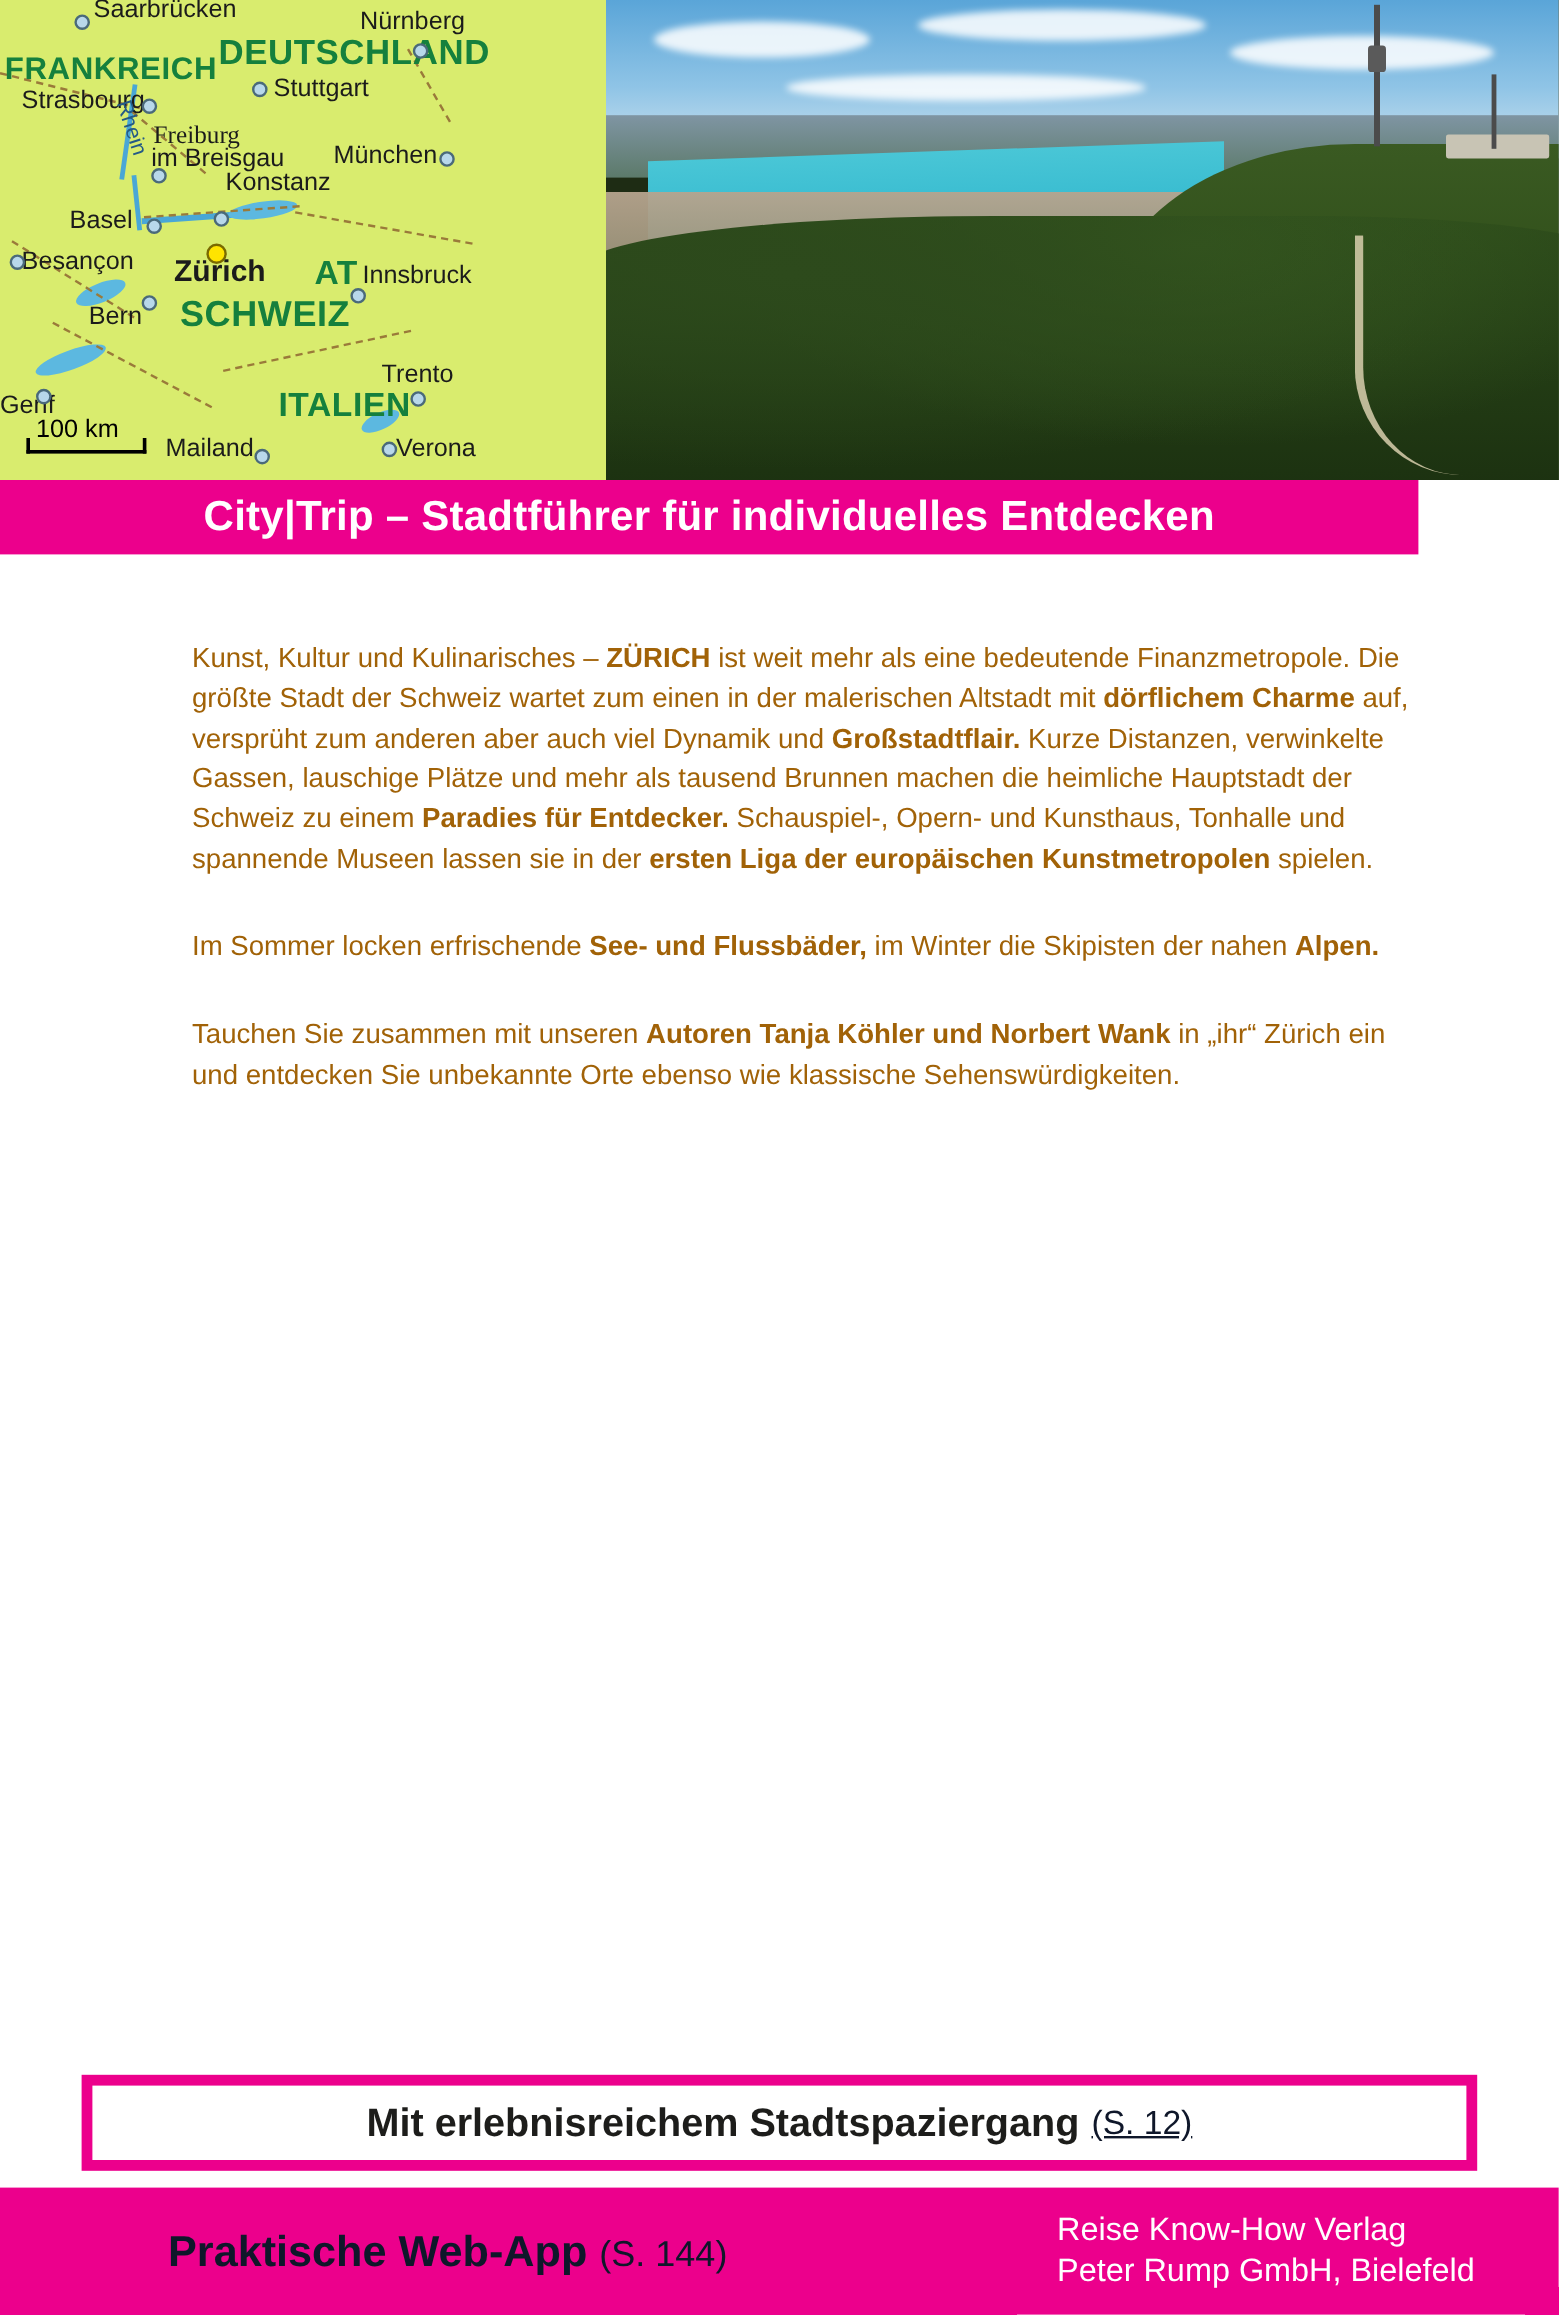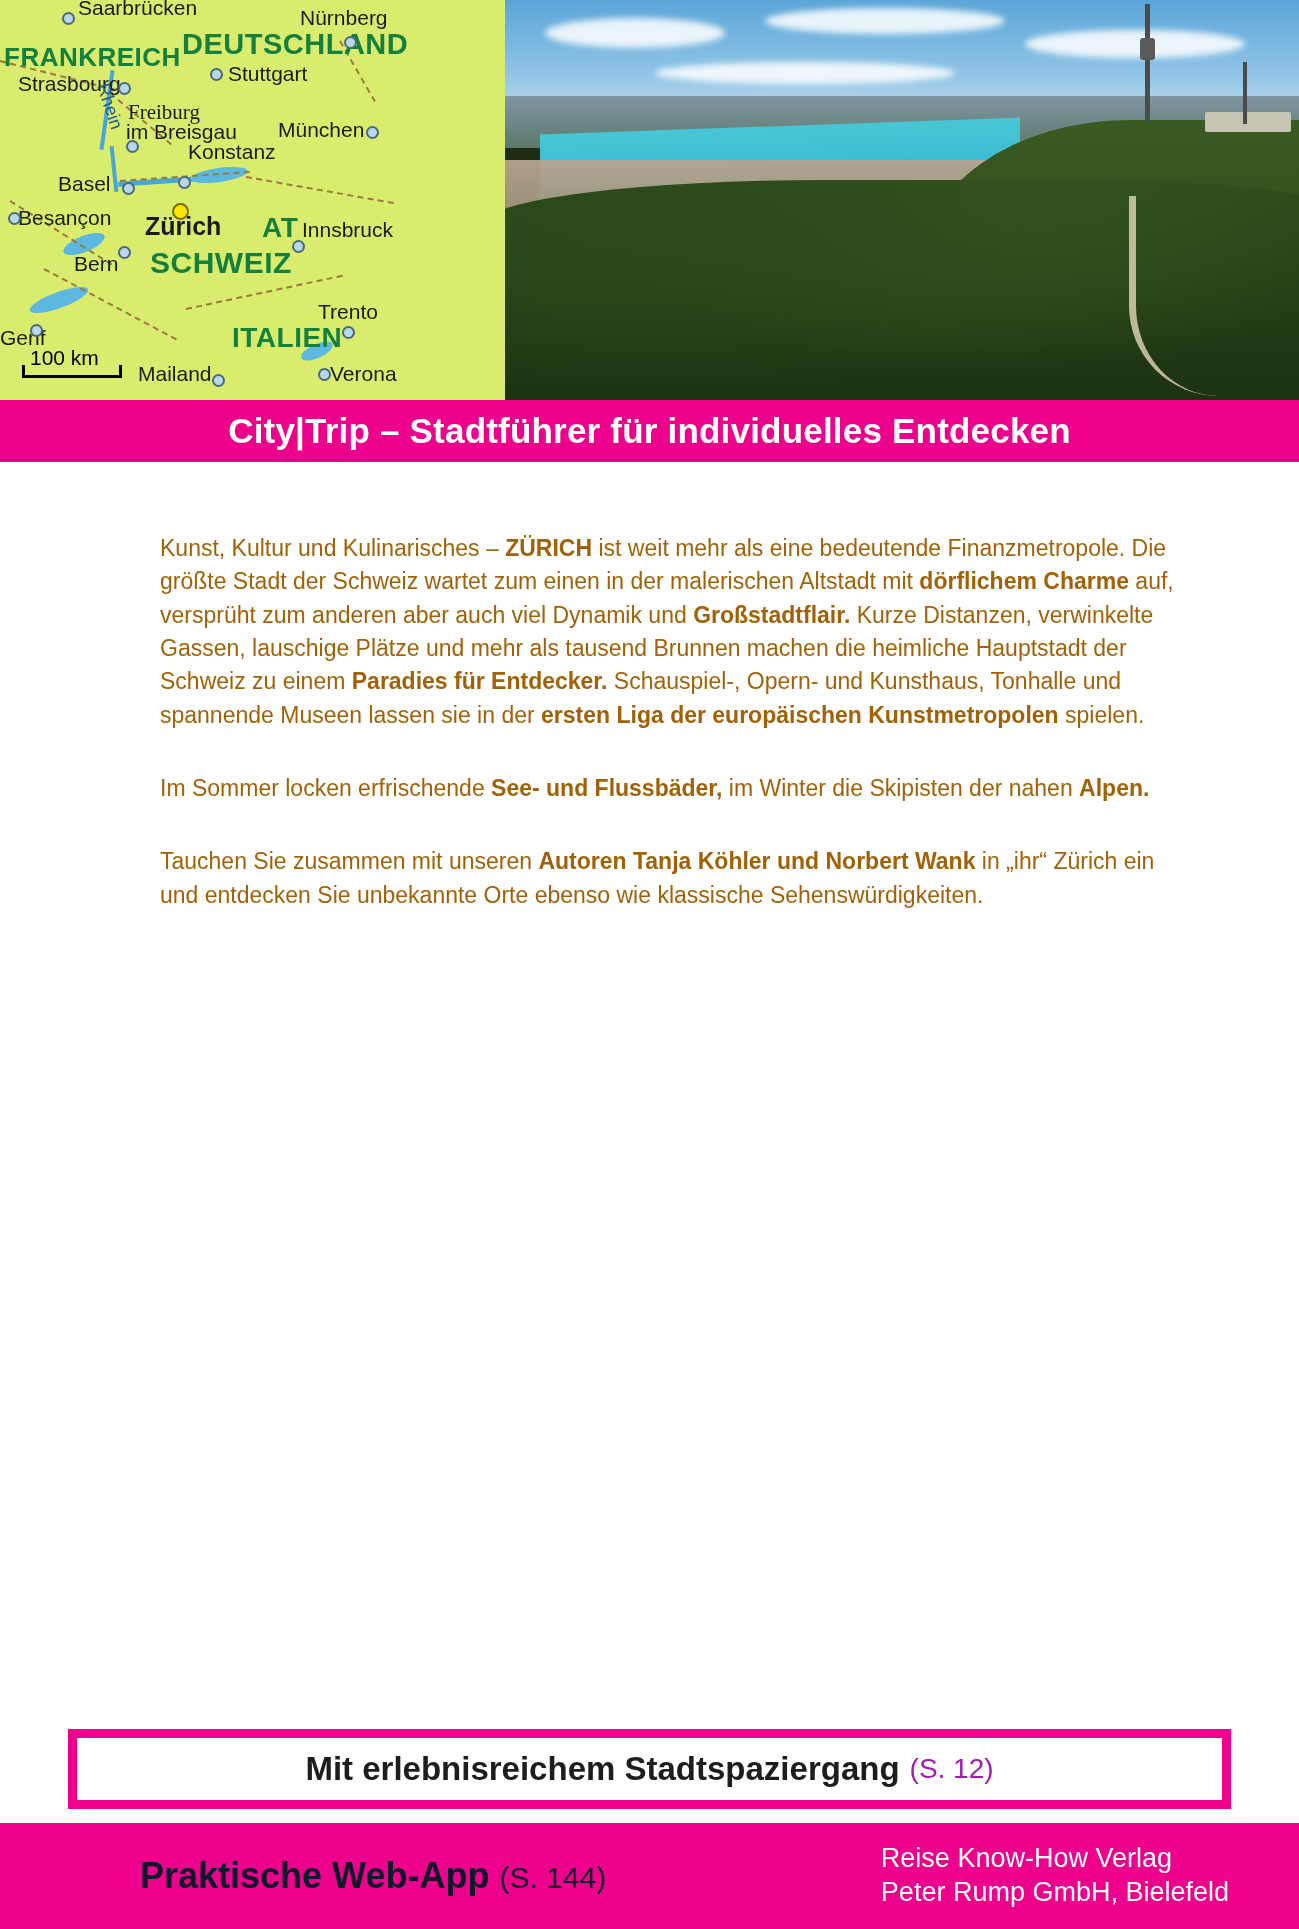--- a/index.html
+++ b/index.html
@@ -211,21 +211,21 @@
     left: 700px;
     top: 112px;
     width: 86px;
     height: 20px;
     background: #c8c4b4;
     border-radius: 2px;
   }
 
   
   .banner {
-    width: 1299px;
+    width: 1182px;
     height: 62px;
     background: #ec008c;
     display: flex;
     align-items: center;
     justify-content: center;
   }
   .banner-text {
     color: #ffffff;
     font-size: 35px;
     font-weight: bold;
@@ -264,22 +264,23 @@
     align-items: center;
     justify-content: center;
   }
   .walk-title {
     font-size: 33px;
     font-weight: bold;
     color: #1d1d1b;
   }
   .walk-page {
     font-size: 28px;
-    color: #a21caf;
+    color: #0f172a;
     margin-left: 10px;
+    text-decoration: underline;
   }
   .footer {
     margin-top: 14px;
     background: #ec008c;
     height: 106px;
     display: flex;
     align-items: center;
     padding: 0 40px 0 140px;
     justify-content: space-between;
   }

